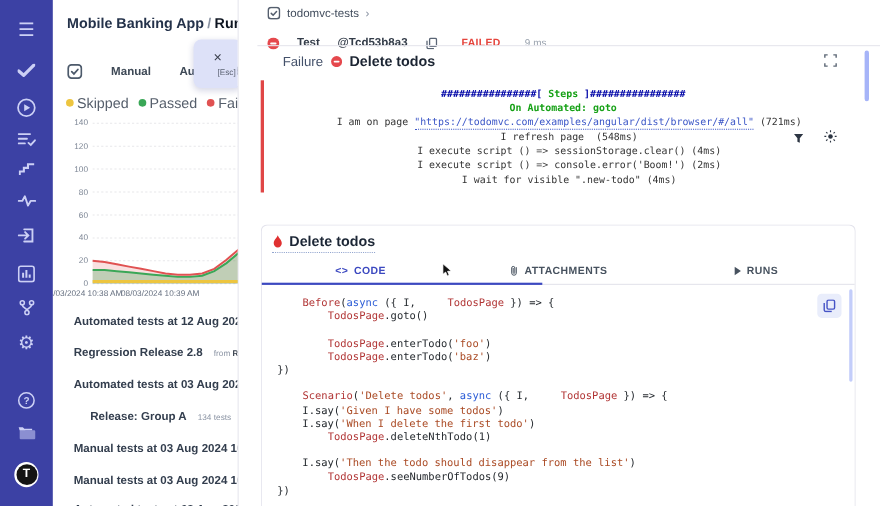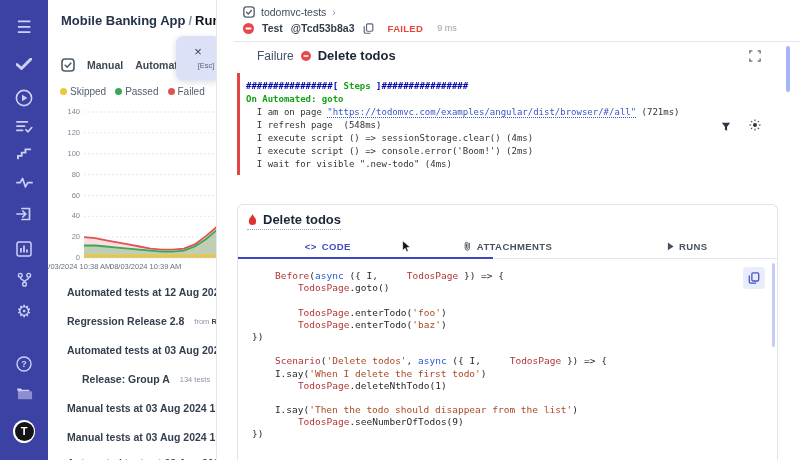--- a/index.html
+++ b/index.html
@@ -15,62 +15,62 @@
   .logo-outer { width:23px; height:23px; border-radius:50%; background:#fff; display:flex; align-items:center; justify-content:center; }
   .logo-inner { width:19px; height:19px; border-radius:50%; background:#141414; color:#fff; font-weight:bold;
     font-size:11px; display:flex; align-items:center; justify-content:center; }
 
   
   .left-panel { position:absolute; left:48px; top:0; width:169px; height:460px; background:#fff;
     border-right:1px solid #e7e7ee; overflow:hidden; z-index:2; }
   .lp-title { position:absolute; top:13px; left:13px; font-size:13px; font-weight:bold; color:#24324a; white-space:nowrap; }
   .lp-title .sep { color:#8a93a3; font-weight:bold; padding:0 3px; }
   .lp-title .page { color:#0d1420; }
-  .lp-tabs { position:absolute; top:58px; left:13px; display:flex; align-items:center; gap:12px;
+  .lp-tabs { position:absolute; top:58px; left:13px; display:flex; align-items:center; gap:26px;
     font-size:10.5px; font-weight:bold; color:#3e4956; }
   .lp-tabs .tab-label { cursor:pointer; }
   .esc-tip { position:absolute; top:36px; left:128px; width:44px; height:44px; background:#dde1f8;
     border-radius:7px; box-shadow:0 2px 6px rgba(40,45,120,.18); display:flex; flex-direction:column;
     align-items:center; justify-content:center; z-index:6; }
   .esc-tip .x { font-size:13px; color:#3a3f4c; line-height:12px; cursor:pointer; }
   .esc-tip .lbl { font-size:7.5px; color:#5c6373; margin-top:3px;margin-left:16px; }
   .legend { position:absolute; top:86px; left:12px; display:flex; gap:9px; align-items:center; }
   .legend-item { display:flex; align-items:center; gap:3px; cursor:pointer; }
   .legend-dot { width:7px; height:7px; border-radius:50%; }
-  .legend-label { font-size:10px; color:#555e6b; }
+  .legend-label { font-size:13px; color:#555e6b; }
   .ytick { position:absolute; left:4px; width:28px; text-align:right; font-size:7.5px; color:#7d8695; }
   #chart-svg { position:absolute; left:36px; top:108px; }
   .xlabel { position:absolute; top:262px; font-size:7.5px; color:#667080; white-space:nowrap; }
   .run-row { position:absolute; left:12px; right:0; height:20px; display:flex; align-items:center; gap:7px;
     font-size:10.5px; font-weight:bold; color:#333e4e; white-space:nowrap; overflow:hidden; cursor:pointer; }
   .run-meta { font-size:7.5px; color:#8a93a3; font-weight:normal; margin-left:3px; }
   .run-meta b { color:#39414e; }
   .run-meta + .run-meta { margin-left:5px; }
 
   
   .right-panel { position:absolute; left:234px; top:0; width:566px; height:460px; background:#fff; }
   .crumb-row { position:absolute; top:6px; left:9px; display:flex; align-items:center; gap:6px;
     font-size:10.5px; color:#414c5c; white-space:nowrap; }
   .crumb-row .sep { color:#8a93a3; }
   .crumb-link { cursor:pointer; }
-  .test-row { position:absolute; top:22px; left:9px; display:flex; align-items:center; gap:8px;
+  .test-row { position:absolute; top:33px; left:9px; display:flex; align-items:center; gap:16px;
     font-size:10.5px; font-weight:bold; color:#333c49; white-space:nowrap; }
   .status-failed { color:#e5443c; font-size:9.5px; letter-spacing:.3px; margin-left:6px; }
   .duration { color:#98a1ad; font-size:9px; font-weight:normal; margin-left:6px; }
   .copy-btn { color:#5a6575; cursor:pointer; display:flex; align-items:center; }
   .divider { position:absolute; top:41px; left:0; right:0; height:1px; background:#e6e6ed; }
   .fail-head { position:absolute; top:48px; left:7px; display:flex; align-items:center; gap:7px; }
   .fail-label { font-size:12px; color:#44516a;margin-left:16px; }
   .fail-name { font-size:13px; font-weight:800; color:#1b2432; }
   .expand-btn { position:absolute; top:48px; left:515px; color:#5f6977; cursor:pointer; }
   .v-scroll { position:absolute; left:552px; top:46px; width:4px; height:46px; border-radius:2px; background:#a6b4f8; cursor:pointer; }
   .err-wrap { position:absolute; top:73px; left:3px; width:541px; border-left:3px solid #e04646; }
   .err-box { background:#f0f0f3; height:28px; padding:8px 10px 0; font-size:9.8px; color:#2e2e35; }
   .steps { margin-top:4px; padding:3px 0 4px 6px; font-family:"DejaVu Sans Mono", monospace;
-    font-size:9px; color:#333; background:#fff; }
+    font-size:9px; color:#333; background:#fff;text-align:center; }
   .steps-line { white-space:pre; height:13px; line-height:13px; }
   .hash { color:#0408a8; font-weight:bold; }
   .green { color:#16a116; font-weight:bold; }
   .step-link { color:#3b56c7; text-decoration:none; border-bottom:1px dotted #3b56c7; cursor:pointer; }
   .filter-btn, .theme-btn { position:absolute; color:#2d3643; cursor:pointer; }
   .filter-btn { top:118px; left:487px; }
   .theme-btn { top:117px; left:515px; }
 
   
   .card { position:absolute; top:204px; left:3px; width:541px; height:258px; background:#fff;
@@ -413,20 +413,21 @@
       </span>
       <div class="code">
         <div class="code-line"><span class="tok-r">Before</span><span class="tok-d">(</span><span class="tok-b">async</span><span class="tok-d"> ({ I, </span><span class="tok-r">TodosPage</span><span class="tok-d"> }) =&gt; {</span></div>
         <div class="code-line"><span class="tok-d">    </span><span class="tok-r">TodosPage</span><span class="tok-d">.goto()</span></div>
         <div class="code-line"></div>
         <div class="code-line"><span class="tok-d">    </span><span class="tok-r">TodosPage</span><span class="tok-d">.enterTodo(</span><span class="tok-s">'foo'</span><span class="tok-d">)</span></div>
         <div class="code-line"><span class="tok-d">    </span><span class="tok-r">TodosPage</span><span class="tok-d">.enterTodo(</span><span class="tok-s">'baz'</span><span class="tok-d">)</span></div>
         <div class="code-line"><span class="tok-d">})</span></div>
         <div class="code-line"></div>
         <div class="code-line"><span class="tok-r">Scenario</span><span class="tok-d">(</span><span class="tok-s">'Delete todos'</span><span class="tok-d">, </span><span class="tok-b">async</span><span class="tok-d"> ({ I, </span><span class="tok-r">TodosPage</span><span class="tok-d"> }) =&gt; {</span></div>
+        <div class="code-line"><span class="tok-d">    I.say(</span><span class="tok-s">'Given I have some todos'</span><span class="tok-d">)</span></div>
         <div class="code-line"><span class="tok-d">    I.say(</span><span class="tok-s">'When I delete the first todo'</span><span class="tok-d">)</span></div>
         <div class="code-line"><span class="tok-d">    </span><span class="tok-r">TodosPage</span><span class="tok-d">.deleteNthTodo(1)</span></div>
         <div class="code-line"></div>
         <div class="code-line"><span class="tok-d">    I.say(</span><span class="tok-s">'Then the todo should disappear from the list'</span><span class="tok-d">)</span></div>
         <div class="code-line"><span class="tok-d">    </span><span class="tok-r">TodosPage</span><span class="tok-d">.seeNumberOfTodos(9)</span></div>
         <div class="code-line"><span class="tok-d">})</span></div>
       </div>
       <div class="copy-code-btn">
         <svg viewBox="0 0 14 14" width="12">
             <rect x="4.5" y="1" width="8" height="9.5" rx="1.5" stroke="currentColor" stroke-width="1.5" fill="none"></rect>

